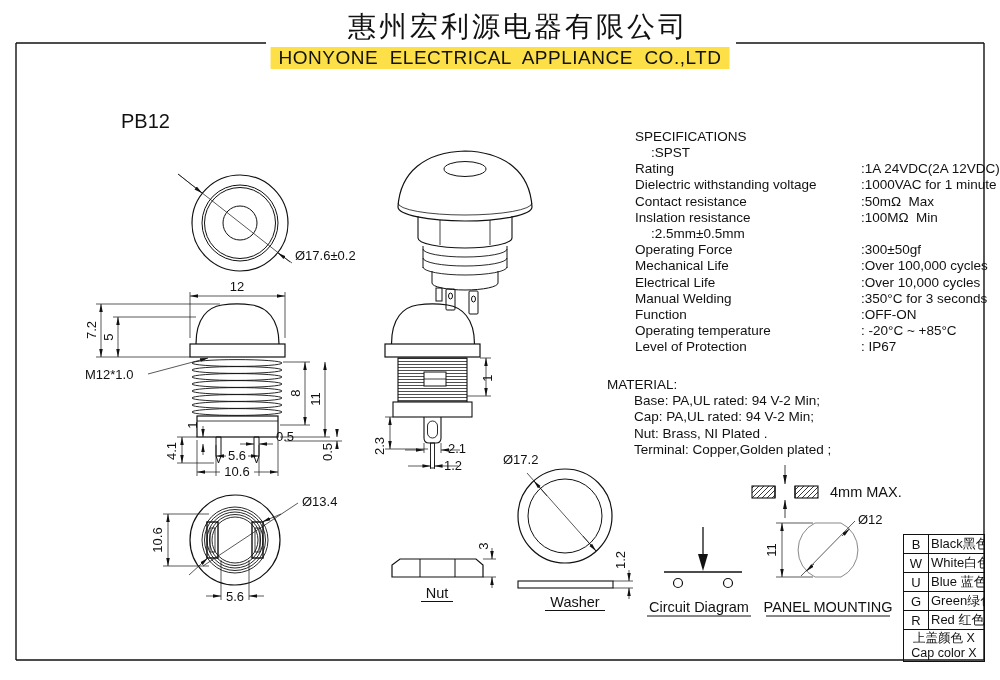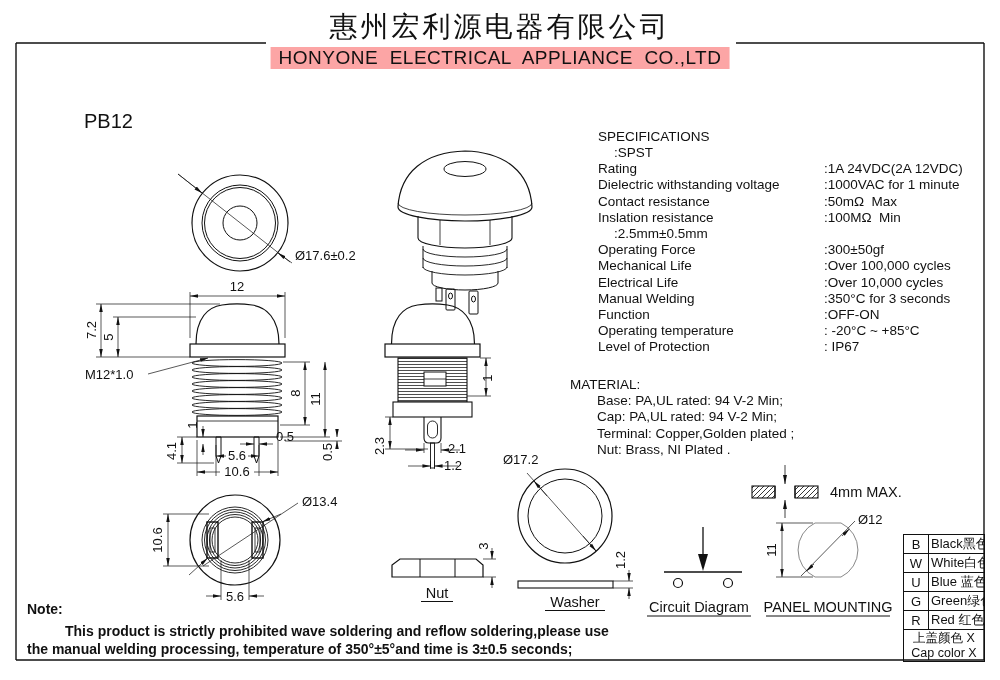--- a/index.html
+++ b/index.html
@@ -1,23 +1,23 @@
 <!DOCTYPE html>
 <html><head>
 <meta charset="utf-8">
 <style>
   html,body{margin:0;padding:0;background:#fff;}
   .sheet{position:relative;width:1000px;height:680px;background:#fff;overflow:hidden;
          font-family:"Liberation Sans",sans-serif;color:#111;}
   svg{position:absolute;left:0;top:0;}
-  .abs{position:absolute;}
+  .abs{position:absolute;padding-left:37px;}
   .cn-title{left:0;right:0;top:8px;text-align:center;font-size:28px;letter-spacing:3px;
             font-family:"Liberation Serif",serif;}
   .en-title{left:50%;transform:translateX(-50%);top:47px;font-size:19px;letter-spacing:.5px;
-            white-space:pre;background:#fca5a5;padding:0 8px;}
+            white-space:pre;background:#fde047;padding:0 8px;}
   .model{left:84px;top:110px;font-size:20px;}
   .specs{left:598px;top:128px;width:392px;font-size:13.5px;line-height:16.2px;}
   .spec-title{line-height:17px;}
   .srow{display:flex;}
   .slabel{flex:0 0 210px;white-space:pre;}
   .sval{white-space:pre;margin-left:16px;}
   .material{left:570px;top:377px;width:392px;font-size:13.5px;line-height:16.2px;}
   .material .mline{padding-left:27px;white-space:pre;}
   .note{left:27px;top:600px;width:600px;font-size:14px;font-weight:bold;line-height:18px;}
   .note .n1{margin-top:4px;text-indent:38px;}
@@ -361,22 +361,22 @@
     <div class="srow">
         <span class="slabel">Level of Protection</span>
         <span class="sval">: IP67</span>
       </div>
   </div>
 
   <div class="abs material">
     <div>MATERIAL:</div>
     <div class="mline">Base: PA,UL rated: 94 V-2 Min;</div>
     <div class="mline">Cap: PA,UL rated: 94 V-2 Min;</div>
+    <div class="mline">Nut: Brass, NI Plated .</div>
     <div class="mline">Terminal: Copper,Golden plated ;</div>
-    <div class="mline">Nut: Brass, NI Plated .</div>
   </div>
 
   <table class="abs colors">
     <tbody>
       <tr>
           <td class="code">B</td>
           <td>Black黑色</td>
         </tr>
       <tr>
           <td class="code">W</td>
@@ -396,19 +396,14 @@
         </tr>
       <tr>
           <td class="foot" colspan="2">
             <div>上盖颜色 X</div>
             <div>Cap color X</div>
           </td>
         </tr>
     </tbody>
   </table>
 
-  <div class="abs note">
-    <div>Note:</div>
-    <div class="n1">This product is strictly prohibited wave soldering and reflow soldering,please use</div>
-    <div>the manual welding processing, temperature of 350°±5°and time is 3±0.5 seconds;</div>
-  </div>
 
 </div>
 
 </body></html>

